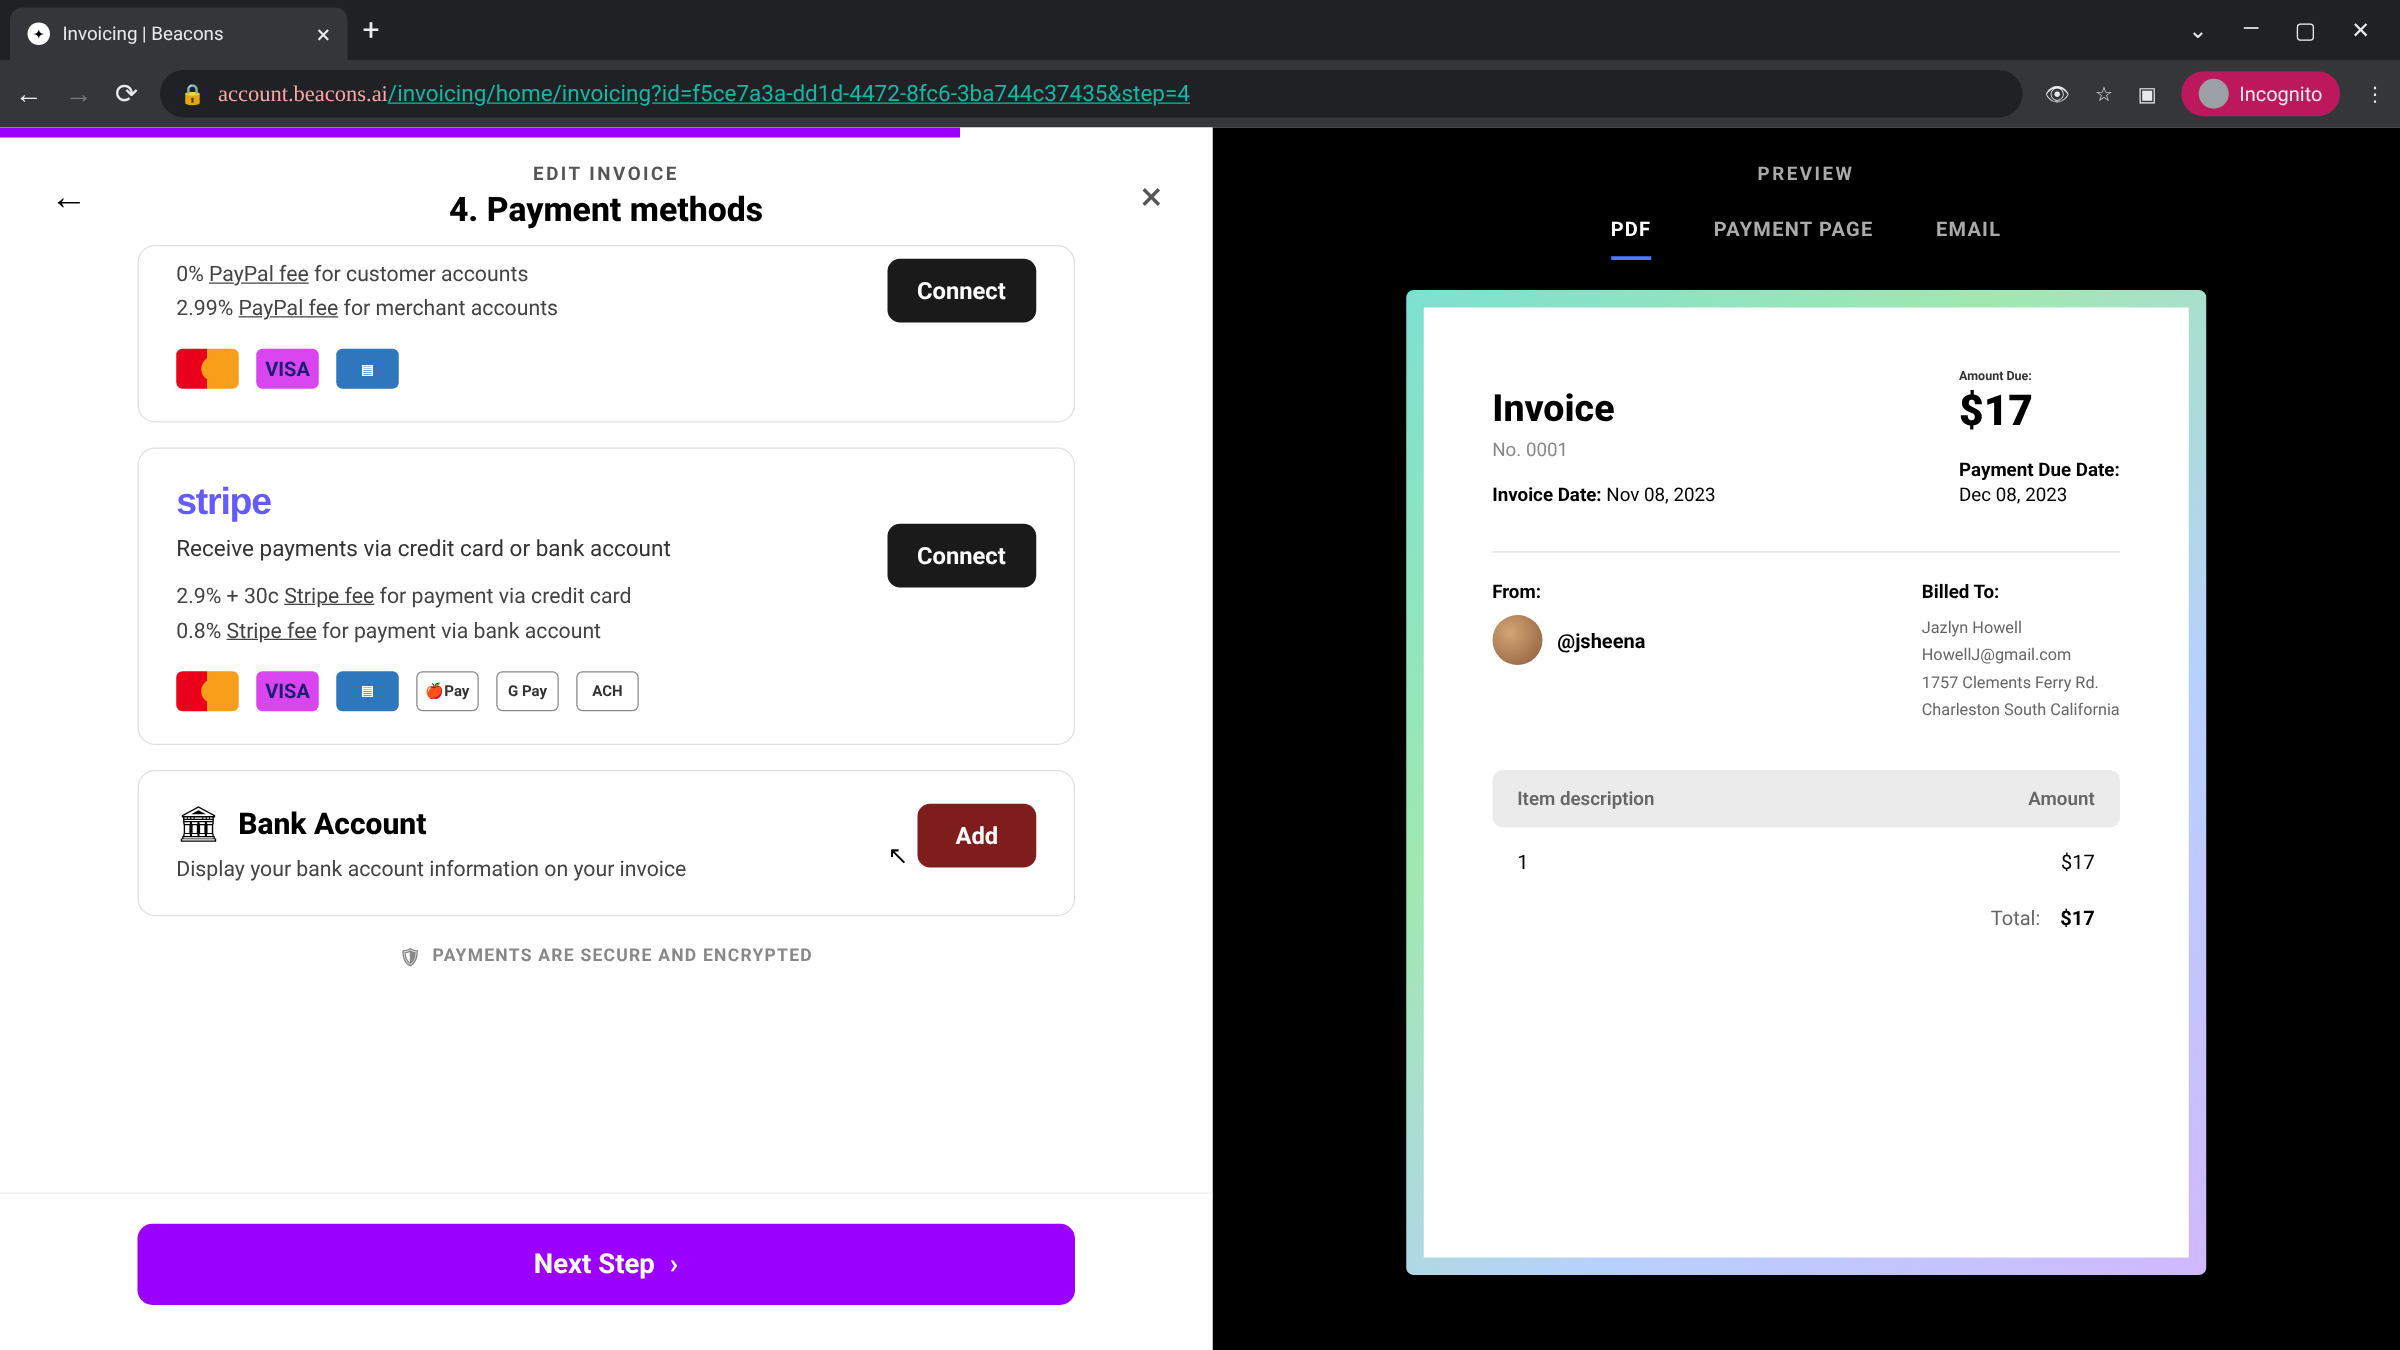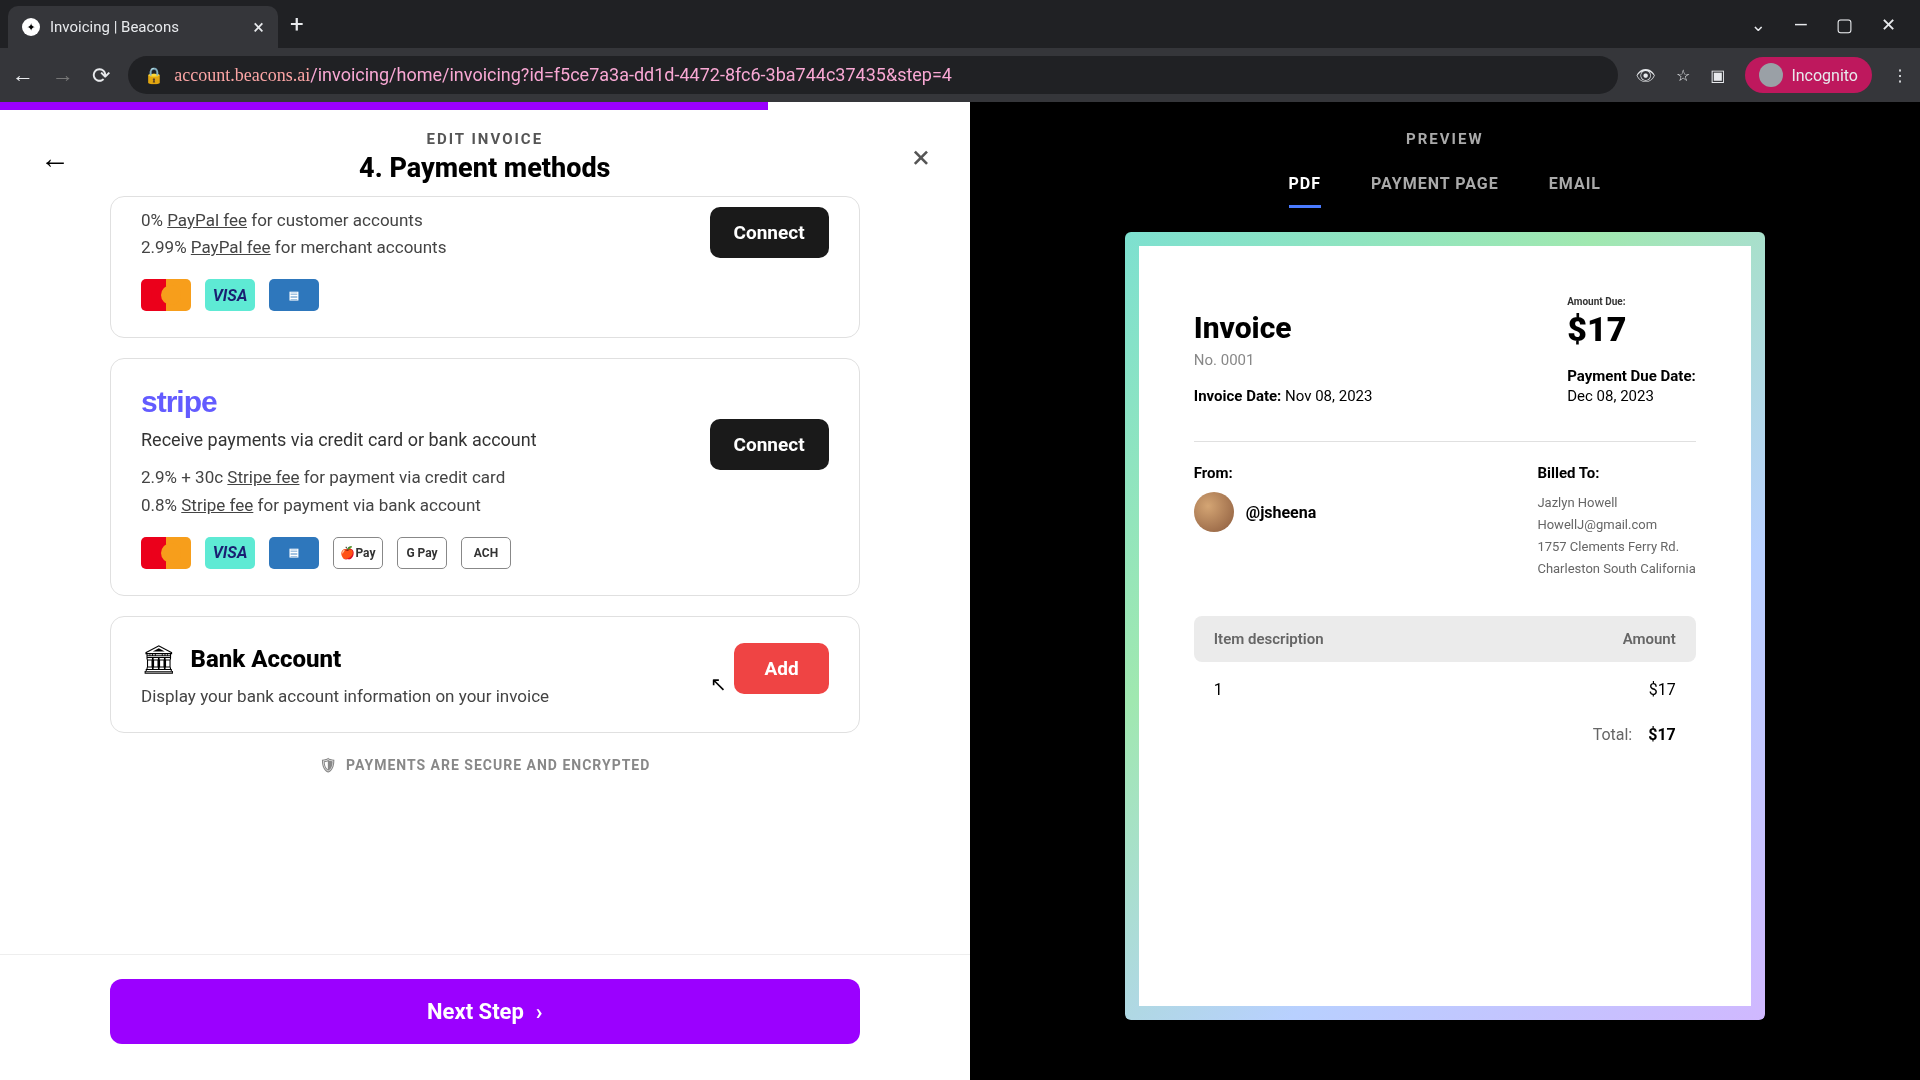--- a/index.html
+++ b/index.html
@@ -16,21 +16,21 @@
 .window-controls { margin-left: auto; display: flex; gap: 28px; color: #e8eaed; font-size: 18px; padding-right: 16px; }
 .window-controls span { cursor: pointer; }
 
 .addr-bar { display: flex; align-items: center; background: #35363a; height: 54px; padding: 0 12px; gap: 18px; }
 .nav-btn { color: #e8eaed; font-size: 22px; cursor: pointer; }
 .nav-btn.disabled { color: #777; }
 .url-bar { flex: 1; background: #202124; border-radius: 24px; height: 38px; display: flex; align-items: center; padding: 0 16px; gap: 10px; }
 .lock { color: #9aa0a6; font-size: 16px; }
 .url { color: #e8eaed; font-size: 18px; }
 .url .domain { color: #fca5a5; font-family: Liberation Serif, serif; }
-.url .path { color: #f9a8d4; }
+.url .path { color: #14b8a6; text-decoration: underline; }
 .addr-right { display: flex; align-items: center; gap: 20px; color: #e8eaed; }
 .incognito-badge { display: flex; align-items: center; gap: 8px; background: #be185d; padding: 6px 14px; border-radius: 20px; }
 .incognito-icon { width: 24px; height: 24px; background: #9aa0a6; border-radius: 50%; }
 
 
 .viewport { display: flex; height: calc(1080px - 102px); background: #fff; position: relative; }
 .progress-bar { position: absolute; top: 0; left: 0; height: 8px; background: #9b00ff; width: 40%; z-index: 5; }
 
 .left-panel { width: 50.5%; background: #fff; display: flex; flex-direction: column; position: relative; }
 .left-header { padding: 28px 40px 12px; display: flex; align-items: center; position: relative; }
@@ -44,27 +44,27 @@
 .scroll-area::-webkit-scrollbar { width: 14px; }
 .scroll-area::-webkit-scrollbar-thumb { background: #c1c1c1; border-radius: 7px; }
 .scroll-area::-webkit-scrollbar-track { background: #f1f1f1; }
 
 .method-card { border: 1px solid #e0e0e0; border-radius: 14px; padding: 26px 30px; margin-bottom: 20px; }
 .card-row { display: flex; justify-content: space-between; align-items: flex-start; }
 .card-info { flex: 1; }
 .fee-line { font-size: 17px; color: #444; line-height: 1.6; }
 .fee-line a { color: #444; text-decoration: underline; }
 .connect-btn { background: #1a1a1a; color: #fff; border: none; border-radius: 10px; padding: 14px 24px; font-size: 19px; font-weight: 700; cursor: pointer; }
-.add-btn { background: #ef4444; color: #fff; border: none; border-radius: 10px; padding: 14px 30px; font-size: 19px; font-weight: 700; cursor: pointer; }
+.add-btn { background: #7f1d1d; color: #fff; border: none; border-radius: 10px; padding: 14px 30px; font-size: 19px; font-weight: 700; cursor: pointer; }
 .card-icons { display: flex; gap: 14px; margin-top: 18px; align-items: center; }
 .pay-icon { width: 50px; height: 32px; border-radius: 5px; display: flex; align-items: center; justify-content: center; font-size: 11px; font-weight: 700; }
 .mc { background: linear-gradient(90deg, #eb001b 50%, #f79e1b 50%); position: relative; }
 .mc::before { content: ""; position: absolute; width: 20px; height: 20px; background: #eb001b; border-radius: 50%; left: 10px; }
 .mc::after { content: ""; position: absolute; width: 20px; height: 20px; background: #f79e1b; border-radius: 50%; right: 10px; }
-.visa-ic { background: #5eead4; color: #1a1f71; font-style: italic; font-size: 16px; }
+.visa-ic { background: #d946ef; color: #1a1f71; font-size: 16px; }
 .amex-ic { background: #2e77bc; color: #fff; }
 .box-icon { border: 1px solid #888; background: #fff; color: #333; font-size: 12px; }
 .stripe-logo { font-size: 30px; font-weight: 800; color: #635bff; font-family: Arial; letter-spacing: -1px; }
 .stripe-desc { font-size: 18px; color: #333; margin: 10px 0 14px; }
 .bank-header { display: flex; align-items: center; gap: 14px; }
 .bank-icon { font-size: 28px; }
 .bank-title { font-size: 24px; font-weight: 800; }
 .bank-desc { font-size: 17px; color: #444; margin-top: 10px; }
 
 .secure-note { text-align: center; font-size: 14px; font-weight: 700; letter-spacing: 1px; color: #888; margin: 24px 0; display: flex; align-items: center; justify-content: center; gap: 8px; }

